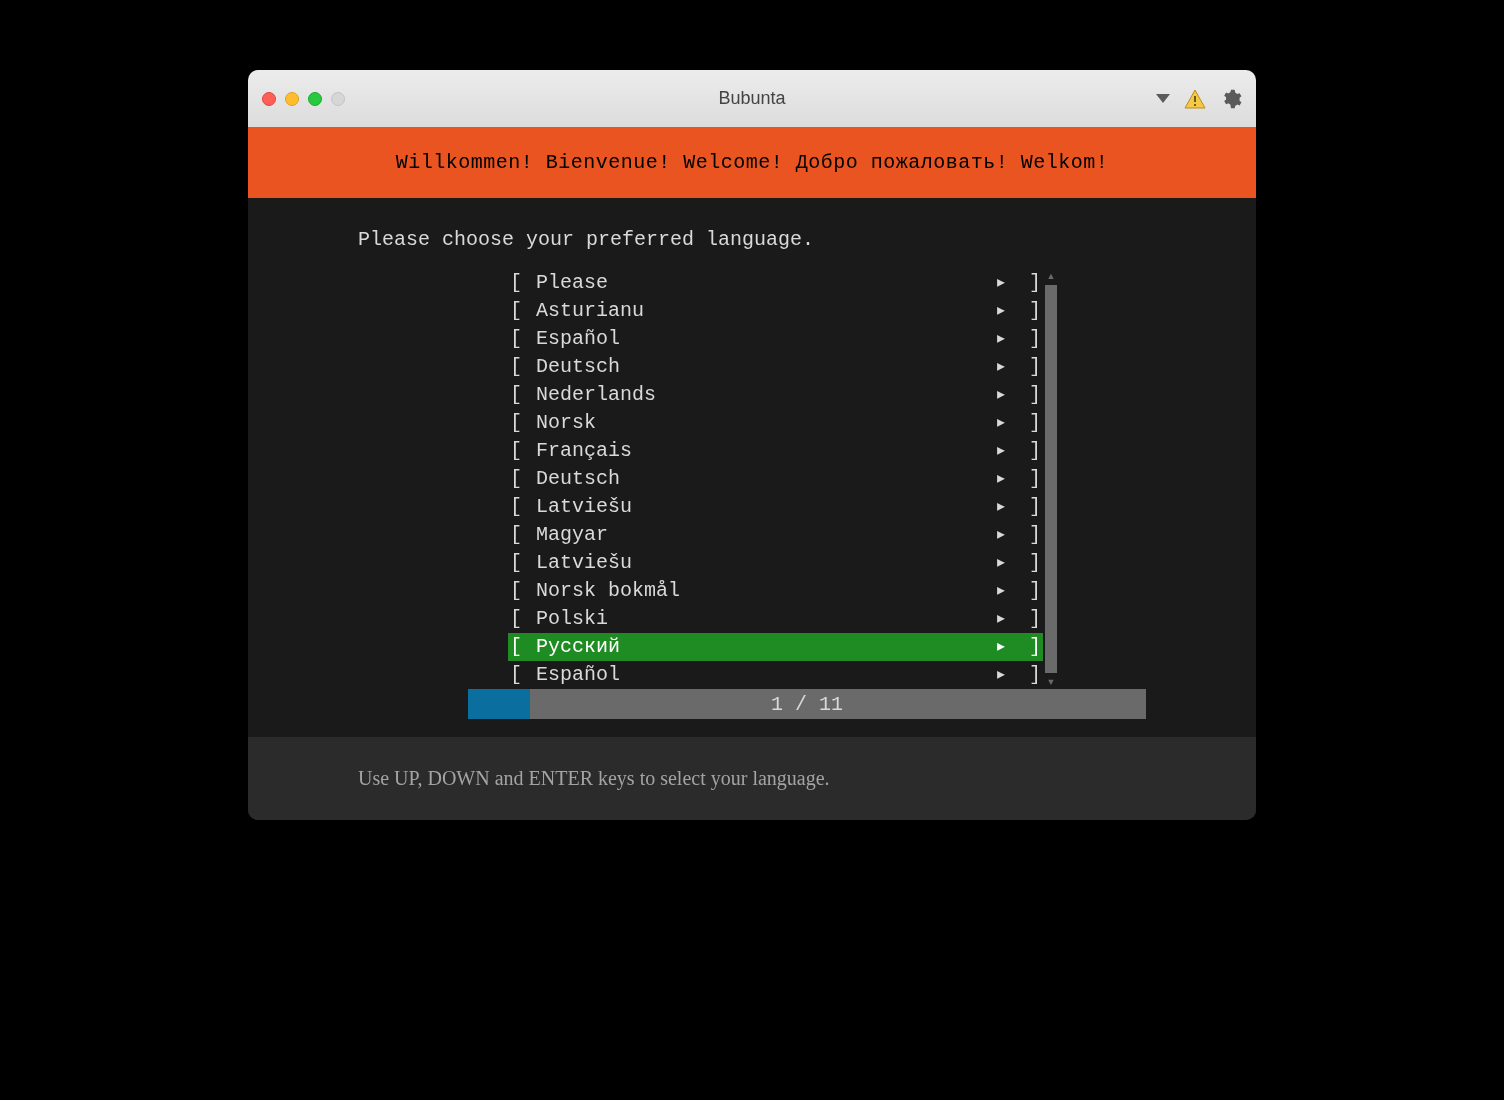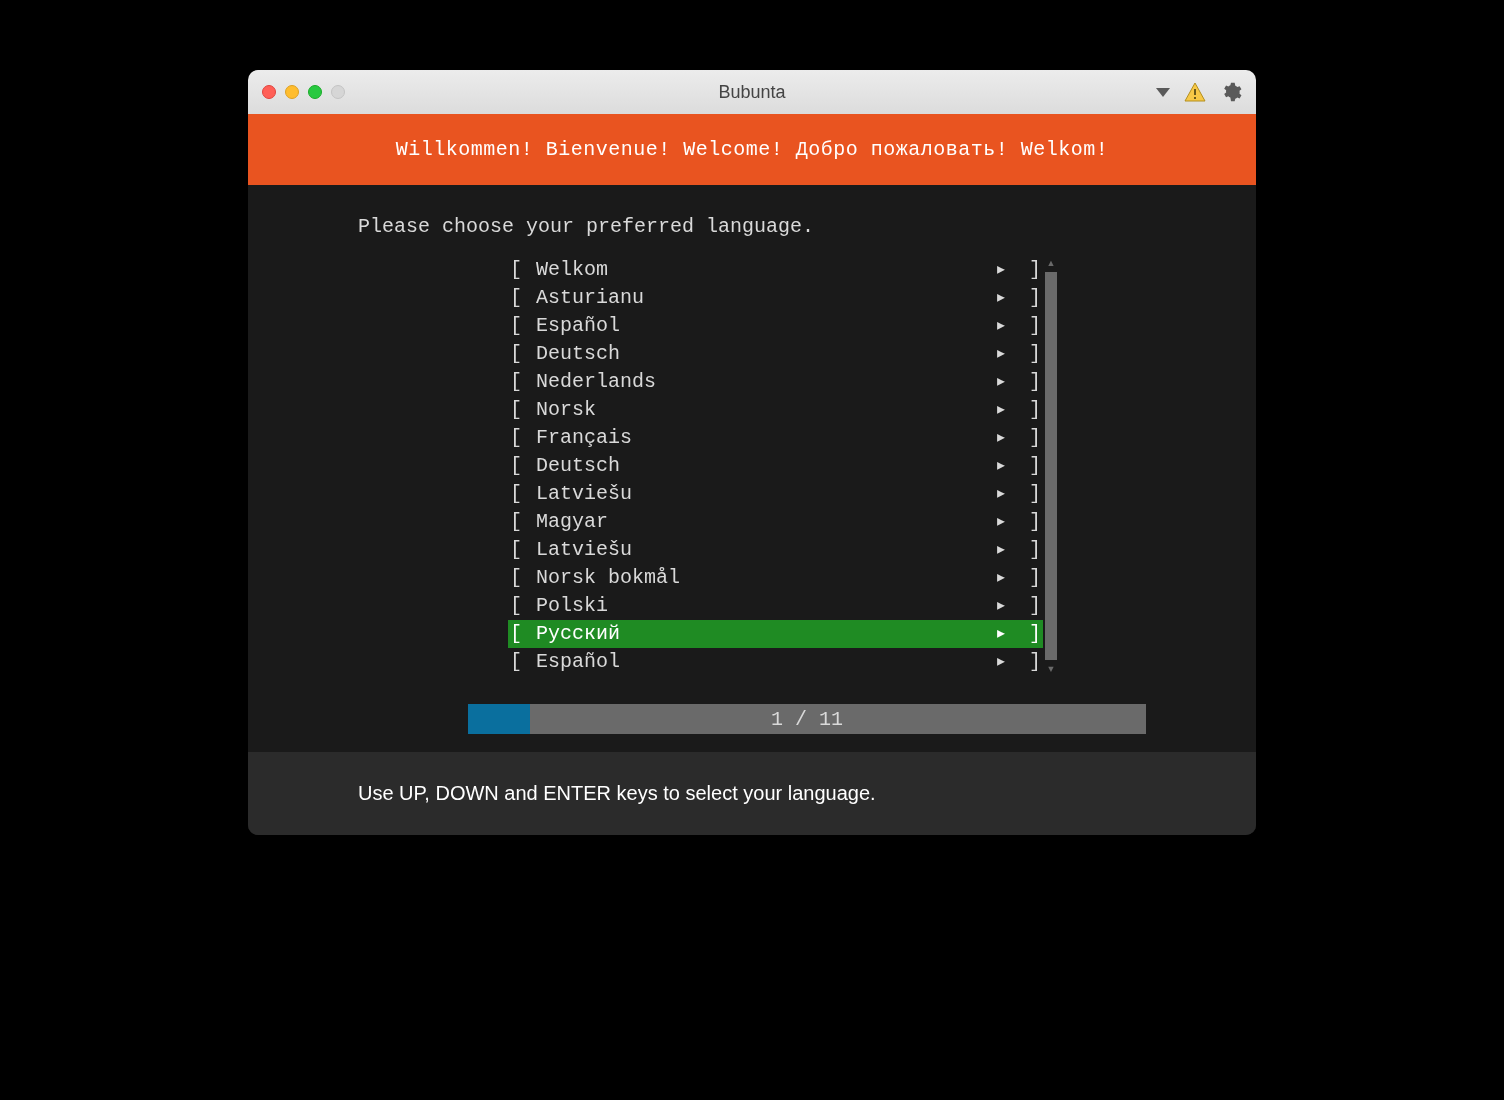--- a/index.html
+++ b/index.html
@@ -14,21 +14,21 @@
     padding-top: 70px;
   }
   .window {
     width: 1008px;
     background: #1a1a1a;
     border-radius: 10px;
     overflow: hidden;
     box-shadow: 0 20px 60px rgba(0,0,0,0.5);
   }
   .titlebar {
-    height: 44px;
+    height: 57px;
     background: linear-gradient(#ececec, #dcdcdc);
     display: flex;
     align-items: center;
     padding: 0 14px;
     position: relative;
   }
   .traffic-lights { display: flex; gap: 9px; align-items: center; }
   .tl { width: 14px; height: 14px; border-radius: 50%; }
   .tl-close { background: #ff5f57; border: 1px solid #e0443e; }
   .tl-min   { background: #ffbd2e; border: 1px solid #dea123; }
@@ -51,21 +51,21 @@
   .chev-down {
     width: 0; height: 0;
     border-left: 7px solid transparent;
     border-right: 7px solid transparent;
     border-top: 9px solid #5a5a5a;
   }
   .warn-icon svg, .gear-icon svg { display: block; }
 
   .banner {
     background: #e95420;
-    color: #ffffff;
+    color: #000000;
     text-align: center;
     padding: 24px 10px;
     font-family: "Courier New", monospace;
     font-size: 20px;
     letter-spacing: 0.5px;
   }
 
   .term {
     background: #1a1a1a;
     color: #d9d9d9;
@@ -109,21 +109,20 @@
     line-height: 14px;
   }
   .sb-track {
     flex: 1;
     width: 12px;
     background: #6a6a6a;
     margin: 2px 0;
   }
 
   .progress-wrap {
-    margin-top: 28px;
     padding: 0 110px 0 220px;
     border-radius: 8px;
   }
   .progress {
     position: relative;
     height: 30px;
     background: #6a6a6a;
     display: flex;
     align-items: center;
     justify-content: center;
@@ -133,22 +132,22 @@
   }
   .progress-fill {
     position: absolute;
     left: 0; top: 0; bottom: 0;
     background: #0a6f9e;
   }
   .progress-label { position: relative; z-index: 1; }
 
   .footer {
     background: #2b2b2b;
-    color: #ffffff;
-    font-family: Liberation Sans, sans-serif;
+    color: #a3a3a3;
+    font-family: Liberation Serif, serif;
     font-size: 20px;
     padding: 30px 12px 30px 110px;
     margin-top: 18px;
   }
 </style>
 </head>
 <body>
 
 <div class="window">
 
@@ -179,21 +178,21 @@
 
   <div class="banner">
     <span>Willkommen! Bienvenue! Welcome! Добро пожаловать! Welkom!</span>
   </div>
 
   <div class="term">
     <div class="prompt-line">Please choose your preferred language.</div>
 
     <div class="lang-area">
       <div class="lang-col" id="lang-col">
-          <div class="lang-row"><span class="brk-l">[ </span><span class="lang-label">Welkom</span><span class="spacer"></span><span class="tri">▸</span><span class="brk-r"> ]</span></div>
+          <div class="lang-row"><span class="brk-l">[ </span><span class="lang-label">Please</span><span class="spacer"></span><span class="tri">▸</span><span class="brk-r"> ]</span></div>
           <div class="lang-row"><span class="brk-l">[ </span><span class="lang-label">Asturianu</span><span class="spacer"></span><span class="tri">▸</span><span class="brk-r"> ]</span></div>
           <div class="lang-row"><span class="brk-l">[ </span><span class="lang-label">Español</span><span class="spacer"></span><span class="tri">▸</span><span class="brk-r"> ]</span></div>
           <div class="lang-row"><span class="brk-l">[ </span><span class="lang-label">Deutsch</span><span class="spacer"></span><span class="tri">▸</span><span class="brk-r"> ]</span></div>
           <div class="lang-row"><span class="brk-l">[ </span><span class="lang-label">Nederlands</span><span class="spacer"></span><span class="tri">▸</span><span class="brk-r"> ]</span></div>
           <div class="lang-row"><span class="brk-l">[ </span><span class="lang-label">Norsk</span><span class="spacer"></span><span class="tri">▸</span><span class="brk-r"> ]</span></div>
           <div class="lang-row"><span class="brk-l">[ </span><span class="lang-label">Français</span><span class="spacer"></span><span class="tri">▸</span><span class="brk-r"> ]</span></div>
           <div class="lang-row"><span class="brk-l">[ </span><span class="lang-label">Deutsch</span><span class="spacer"></span><span class="tri">▸</span><span class="brk-r"> ]</span></div>
           <div class="lang-row"><span class="brk-l">[ </span><span class="lang-label">Latviešu</span><span class="spacer"></span><span class="tri">▸</span><span class="brk-r"> ]</span></div>
           <div class="lang-row"><span class="brk-l">[ </span><span class="lang-label">Magyar</span><span class="spacer"></span><span class="tri">▸</span><span class="brk-r"> ]</span></div>
           <div class="lang-row"><span class="brk-l">[ </span><span class="lang-label">Latviešu</span><span class="spacer"></span><span class="tri">▸</span><span class="brk-r"> ]</span></div>

